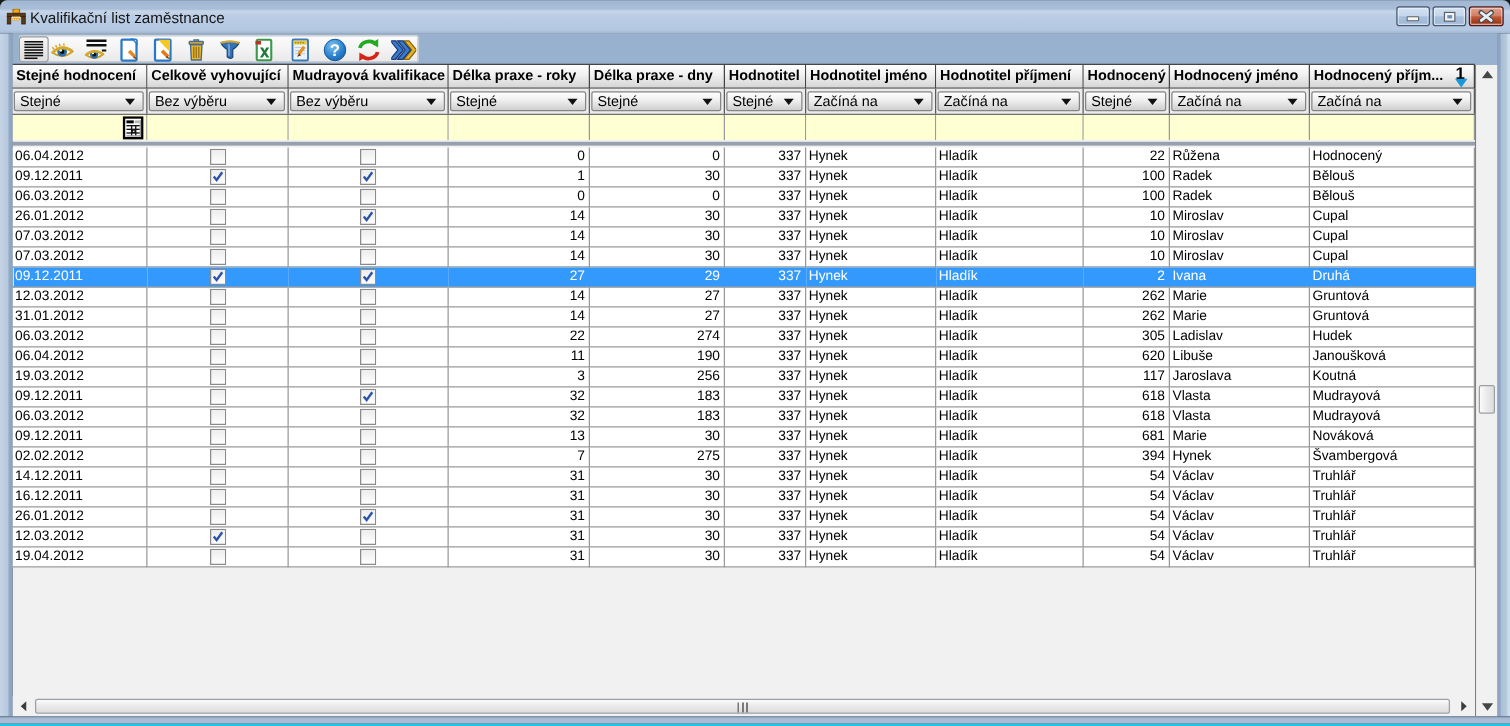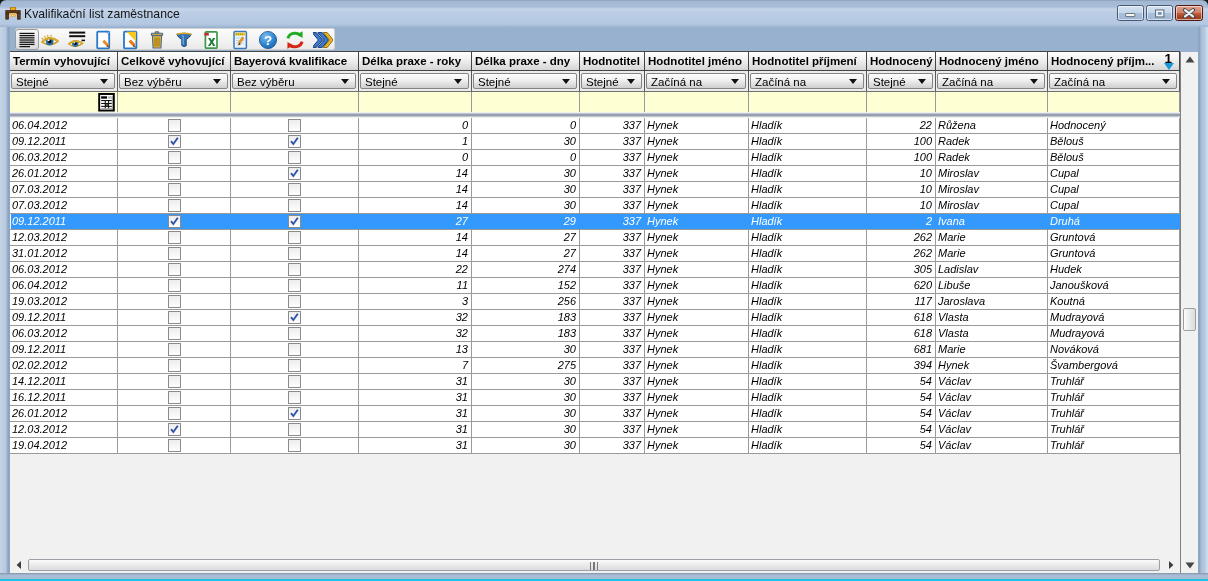--- a/index.html
+++ b/index.html
@@ -36,21 +36,21 @@
 #fr {position:absolute;left:0;top:20px;width:1170px;height:20px;display:flex;background:#ececec;}
 .fc {height:20px;border-right:1px solid #5a5a5a;position:relative;}
 .combo {position:absolute;left:1px;right:2px;top:2px;bottom:2px;border:1px solid #858585;border-radius:2px;
  background:linear-gradient(180deg,#fefefe 0,#efefef 45%,#cfcfcf 100%);font-size:11.5px;line-height:14px;color:#000;}
 .combo span {position:absolute;left:4px;top:1px;white-space:nowrap;}
 .combo u {position:absolute;right:6px;top:5px;width:0;height:0;border-left:4px solid transparent;border-right:4px solid transparent;border-top:5px solid #111;}
 #yr {position:absolute;left:0;top:40px;width:1170px;height:21px;display:flex;border-top:1px solid #6f6f6f;}
 .yc {height:20px;background:#ffffd4;border-right:1px solid #9a9a9a;position:relative;}
 .calbtn {position:absolute;right:2px;top:1px;width:17px;height:18.5px;}
 #gap {position:absolute;left:0;top:61px;width:1171px;height:5px;background:linear-gradient(180deg,#eef0f2 0,#eef0f2 1px,#96a0ae 2px,#96a0ae 4px,#e8eaec 5px);}
-#rows {position:absolute;left:0;top:67px;width:1170px;font-style:italic;}
+#rows {position:absolute;left:0;top:67px;width:1170px;}
 .rw {display:flex;height:16px;background:#fff;}
 .c {height:16px;border-right:1px solid #9a9a9a;border-bottom:1px solid #9a9a9a;font-size:11px;line-height:15px;color:#000;white-space:nowrap;overflow:hidden;}
 .al {padding-left:2px;text-align:left;}
 .ar {text-align:right;padding-right:3px;}
 .ac {text-align:center;}
 .ck {width:13px;height:13px;margin-top:1px;}
 .sel .c {background:#3499fd;color:#fff;border-right-color:transparent;border-bottom-color:#9a9a9a;}
 .sel .c:first-child {box-shadow:inset 1px 0 0 #fff;}
 #vsep {position:absolute;left:1170px;top:25px;width:1px;height:521px;background:#808080;}
 #hscroll {position:absolute;left:0;top:530px;width:1170px;height:16px;background:#f1f1f1;}
@@ -202,23 +202,23 @@
         </svg>
 <svg class="tbi" style="left:303px" viewBox="0 0 20 20">
           <path d="M10.2 2.6 L16.4 10 L10.2 17.4 H14.2 L20.2 10 L14.2 2.6 Z" fill="#eab525" stroke="#8a6a10"></path>
           <path d="M-0.8 2.6 L5.4 10 L-0.8 17.4 H3.4 L9.6 10 L3.4 2.6 Z" fill="#3a7ad0" stroke="#1a3c78"></path>
           <path d="M5 2.6 L11.2 10 L5 17.4 H9.2 L15.4 10 L9.2 2.6 Z" fill="#3a7ad0" stroke="#1a3c78"></path>
         </svg>
 
   </div>
   <div id="grid">
    <div id="hdr">
-          <div class="hc" style="width:108px">Termín vyhovující</div>
+          <div class="hc" style="width:108px">Stejné hodnocení</div>
           <div class="hc" style="width:113px">Celkově vyhovující</div>
-          <div class="hc" style="width:128px">Bayerová kvalifikace</div>
+          <div class="hc" style="width:128px">Mudrayová kvalifikace</div>
           <div class="hc" style="width:113px">Délka praxe - roky</div>
           <div class="hc" style="width:108px">Délka praxe - dny</div>
           <div class="hc" style="width:65px">Hodnotitel</div>
           <div class="hc" style="width:104px">Hodnotitel jméno</div>
           <div class="hc" style="width:118px">Hodnotitel příjmení</div>
           <div class="hc" style="width:69px">Hodnocený</div>
           <div class="hc" style="width:112px">Hodnocený jméno</div>
           <div class="hc" style="width:132px">Hodnocený příjm...<span class="sort">
               <b>1</b>
               <i></i>
@@ -501,21 +501,21 @@
           </div>
 <div class="rw">
             <div class="c al" style="width:108px">06.04.2012</div>
             <div class="c ac" style="width:113px"><svg class="ck" viewBox="0 0 13 13">
                 <rect x="0.5" y="0.5" width="12" height="12" fill="url(#cbg)" stroke="#8b8b8b"></rect>
               </svg></div>
             <div class="c ac" style="width:128px"><svg class="ck" viewBox="0 0 13 13">
                 <rect x="0.5" y="0.5" width="12" height="12" fill="url(#cbg)" stroke="#8b8b8b"></rect>
               </svg></div>
             <div class="c ar" style="width:113px">11</div>
-            <div class="c ar" style="width:108px">152</div>
+            <div class="c ar" style="width:108px">190</div>
             <div class="c ar" style="width:65px">337</div>
             <div class="c al" style="width:104px">Hynek</div>
             <div class="c al" style="width:118px">Hladík</div>
             <div class="c ar" style="width:69px">620</div>
             <div class="c al" style="width:112px">Libuše</div>
             <div class="c al" style="width:132px">Janoušková</div>
           </div>
 <div class="rw">
             <div class="c al" style="width:108px">19.03.2012</div>
             <div class="c ac" style="width:113px"><svg class="ck" viewBox="0 0 13 13">

